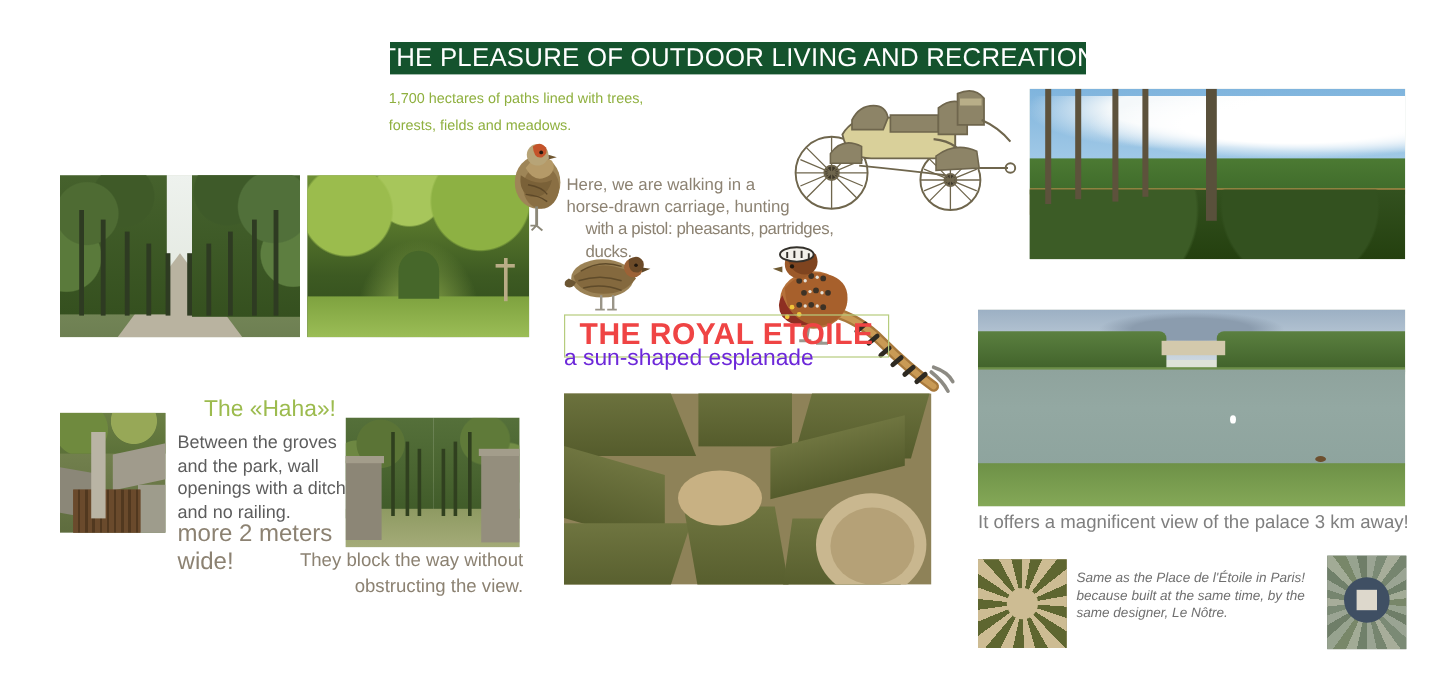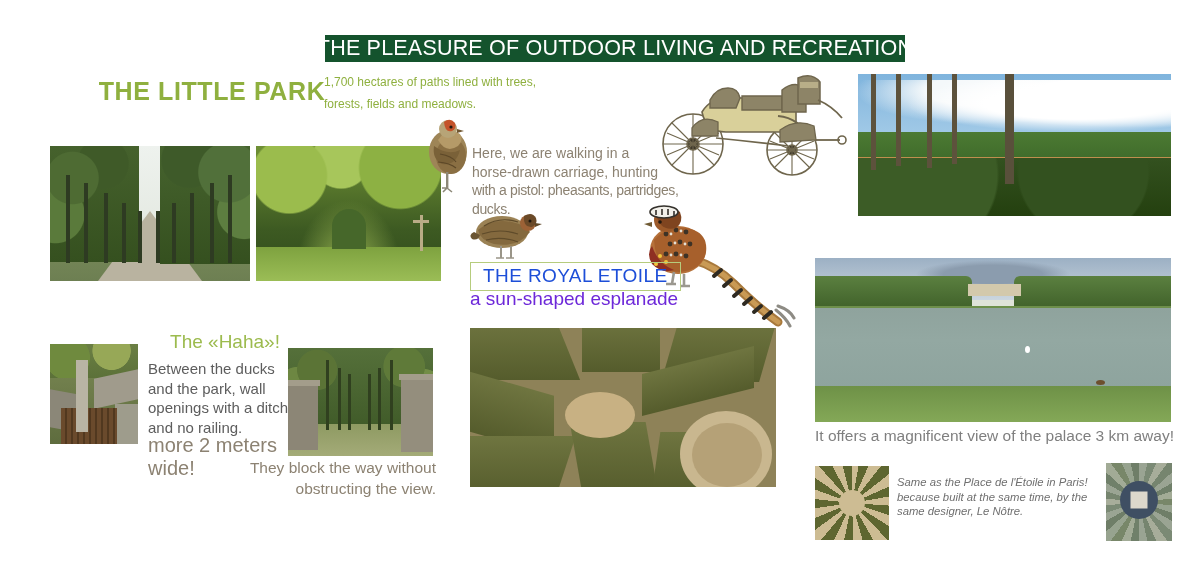--- a/index.html
+++ b/index.html
@@ -50,31 +50,31 @@
     text-align: justify;
   }
   .intro .l2 { text-align: left; }
 
   .carriage-note {
     left: 472px; top: 144px; width: 235px;
     color: #8c8272;
     font-size: 14px;
     line-height: 18.5px;
   }
-  .carriage-note .tight { letter-spacing: -0.35px; }
+  .carriage-note .tight { letter-spacing: -0.35px; margin-left: 16px; }
 
   
   .etoile-box {
     left: 470px; top: 262px;
     padding: 2px 12px 3px 12px;
     border: 1.5px solid #b6cc7d;
     display: inline-block;
   }
   .etoile-box span {
-    color: #1d4ed8; font-size: 19px; letter-spacing: 0.4px;
+    color: #ef4444; font-size: 25px; letter-spacing: 0.4px; font-weight: bold;
   }
   .etoile-sub {
     left: 470px; top: 288px;
     color: #6d28d9; font-size: 19px;
   }
 
   
   .haha-title {
     left: 150px; top: 331px; width: 150px;
     color: #9cbb4e; font-size: 19px; text-align: center;
@@ -260,21 +260,20 @@
 </style>
 </head>
 <body>
 
 <div class="page">
 
   <div class="abs banner">
     <span class="banner-text">THE PLEASURE OF OUTDOOR LIVING AND RECREATION</span>
   </div>
 
-  <div class="abs little-park">THE LITTLE PARK</div>
 
   <div class="abs intro">
     <div>1,700 hectares of paths lined with trees,</div>
     <div class="l2">forests, fields and meadows.</div>
   </div>
 
   <div class="abs photo ph-alley1">
     <div class="sky"></div>
     <div class="ground"></div>
     <div class="path"></div>
@@ -449,21 +448,21 @@
     <div class="trees"></div>
     <div class="walll"></div>
     <div class="wallr"></div>
     <div class="pathr"></div>
     <div class="grate"></div>
     <div class="wallv"></div>
   </div>
 
   <div class="abs haha-title">The «Haha»!</div>
   <div class="abs haha-body">
-    <div>Between the ducks</div>
+    <div>Between the groves</div>
     <div>and the park, wall</div>
     <div>openings with a ditch</div>
     <div>and no railing.</div>
   </div>
   <div class="abs haha-more">more 2 meters wide!</div>
 
   <div class="abs photo ph-gate">
     <div class="sky"></div>
     <div class="treesL"></div>
     <div class="treesR"></div>

